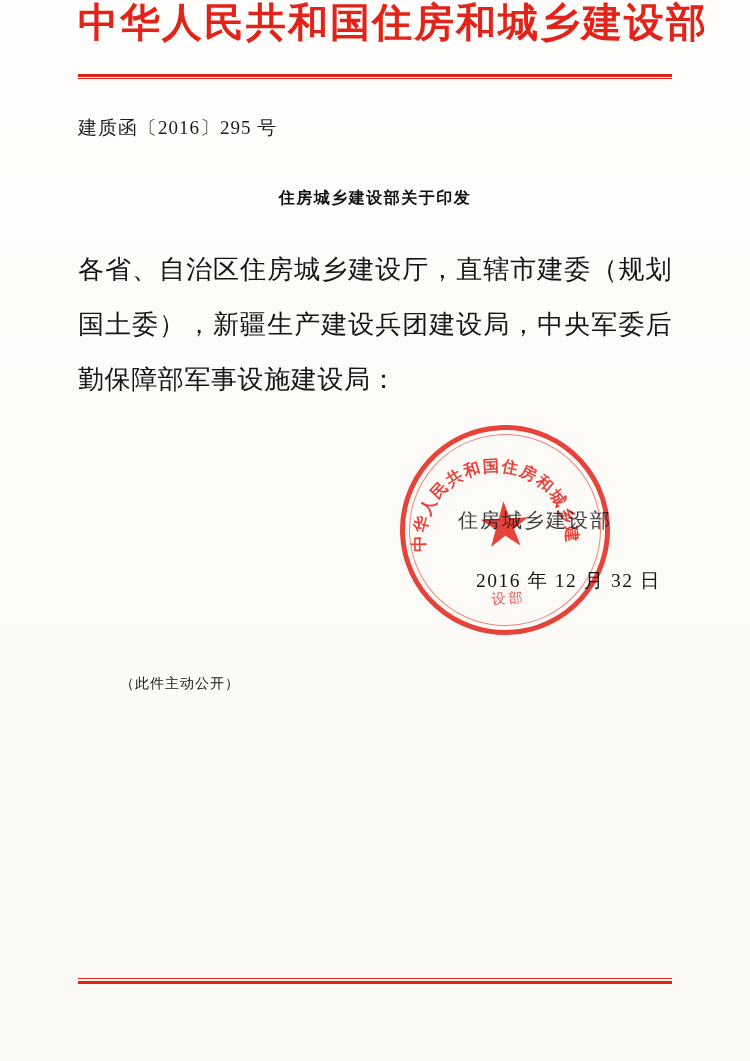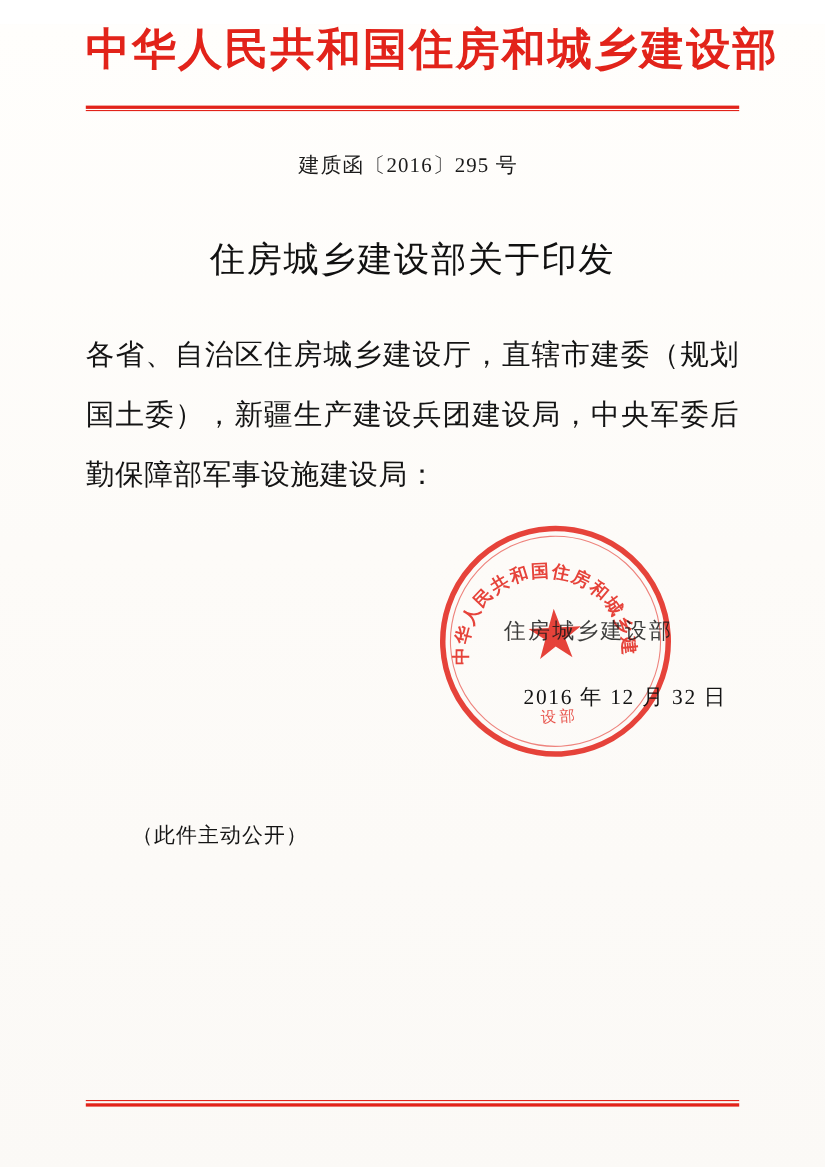--- a/index.html
+++ b/index.html
@@ -29,21 +29,20 @@
     pointer-events: none;
   }
   .content {
     position: relative;
     z-index: 2;
     padding: 0 78px;
   }
 
   
   .masthead {
-    margin-top: 22px;
   }
   .masthead-title {
     color: #e2231a;
     font-family: "Liberation Serif", "DejaVu Serif", serif;
     font-weight: bold;
     font-size: 40px;
     letter-spacing: 2px;
     line-height: 1.15;
     white-space: nowrap;
   }
@@ -61,36 +60,36 @@
   .rule-thin {
     position: absolute;
     left: 0; right: 0; top: 4px;
     height: 1px;
     background: #e2231a;
   }
 
   
   .docnum {
     margin-top: 36px;
-    text-align: center;
+    text-align: left;
     font-size: 19px;
     letter-spacing: 1px;
     color: #1b1b1b;
     padding-right: 8px;
   }
 
   
   .title-block {
     margin-top: 42px;
     text-align: center;
     color: #111;
   }
   .title-line {
-    font-size: 32px;
-    font-weight: normal;
+    font-size: 16px;
+    font-weight: bold;
     letter-spacing: 1.5px;
     line-height: 1.9;
   }
 
   
   .body-text {
     margin-top: 30px;
     font-size: 26px;
     line-height: 2.1;
     color: #141414;
@@ -173,23 +172,23 @@
     position: absolute;
     left: 398px;
     top: 142px;
     font-size: 19.5px;
     letter-spacing: 1.5px;
     color: #141414;
   }
 
   
   .footer-note {
-    margin-top: 18px;
+    margin-top: 0;
     padding-left: 42px;
-    font-size: 19px;
+    font-size: 14px;
     letter-spacing: 1px;
     color: #141414;
   }
 
   
   .bottom-rule-wrap {
     position: absolute;
     left: 78px;
     right: 78px;
     bottom: 78px;

